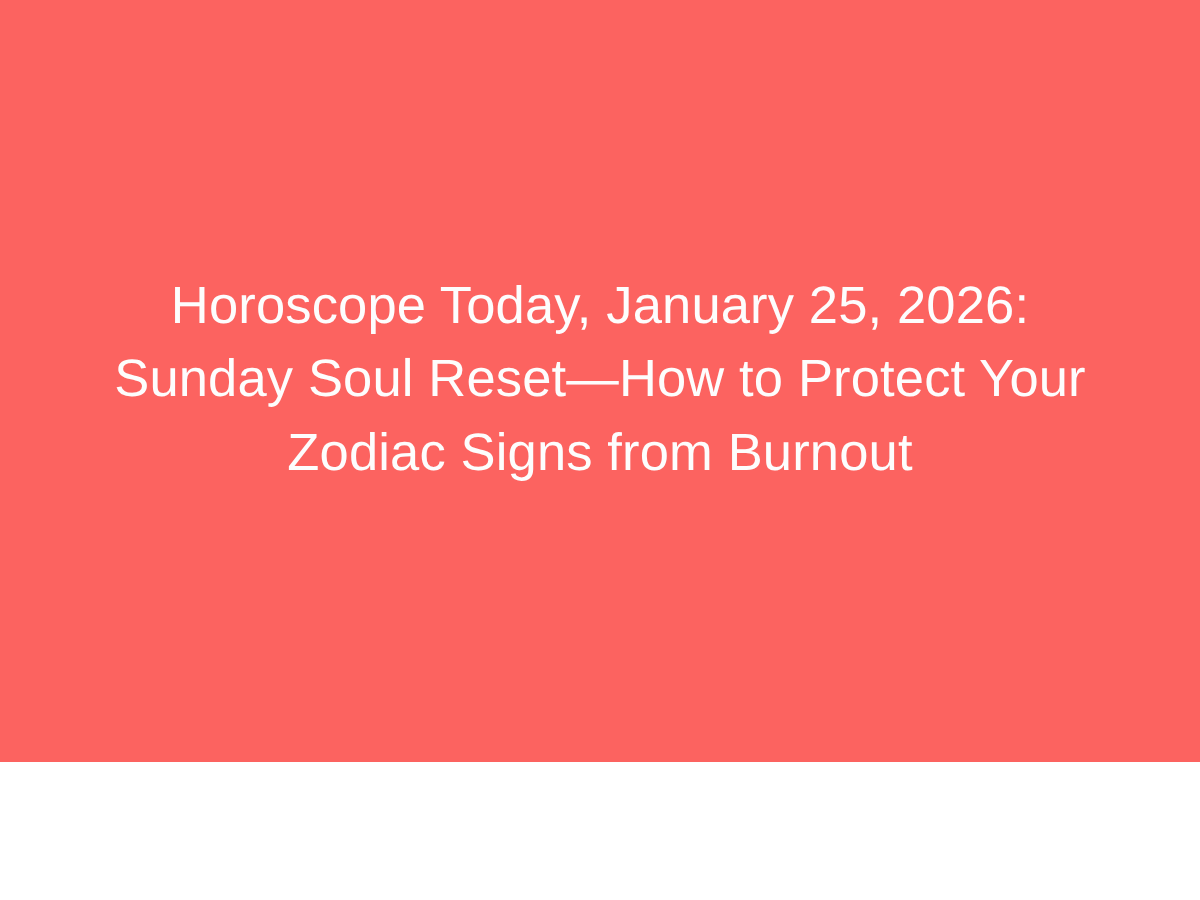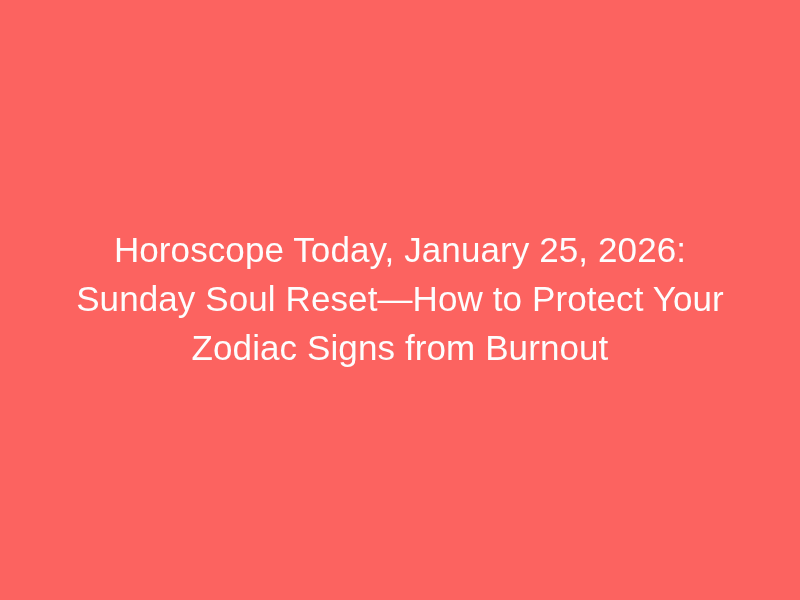--- a/index.html
+++ b/index.html
@@ -12,21 +12,21 @@
     width: 800px;
     height: 600px;
     overflow: hidden;
     font-family: "Liberation Sans", sans-serif;
   }
 
   .card {
     position: relative;
     box-sizing: border-box;
     width: 800px;
-    height: 600px;
+    height: 508px;
     background: #fc6360;
     display: flex;
     align-items: center;
     justify-content: center;
   }
 
   .headline-wrap {
     width: 680px;
     margin: 0 auto;
     

